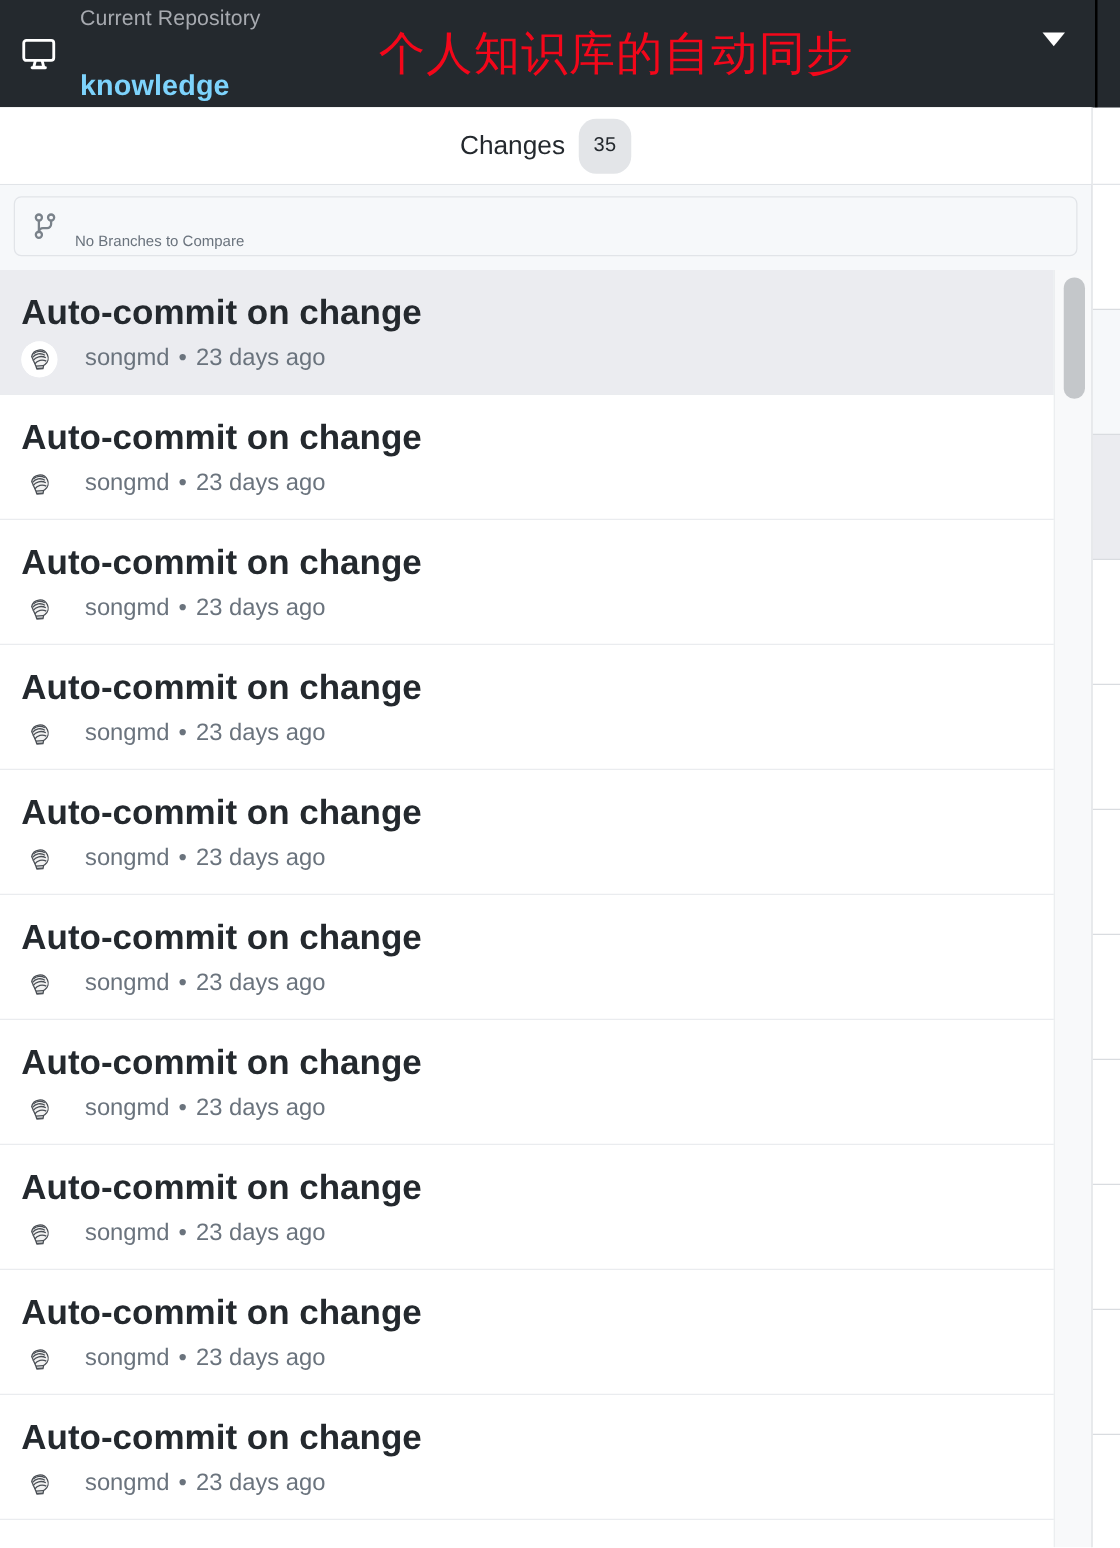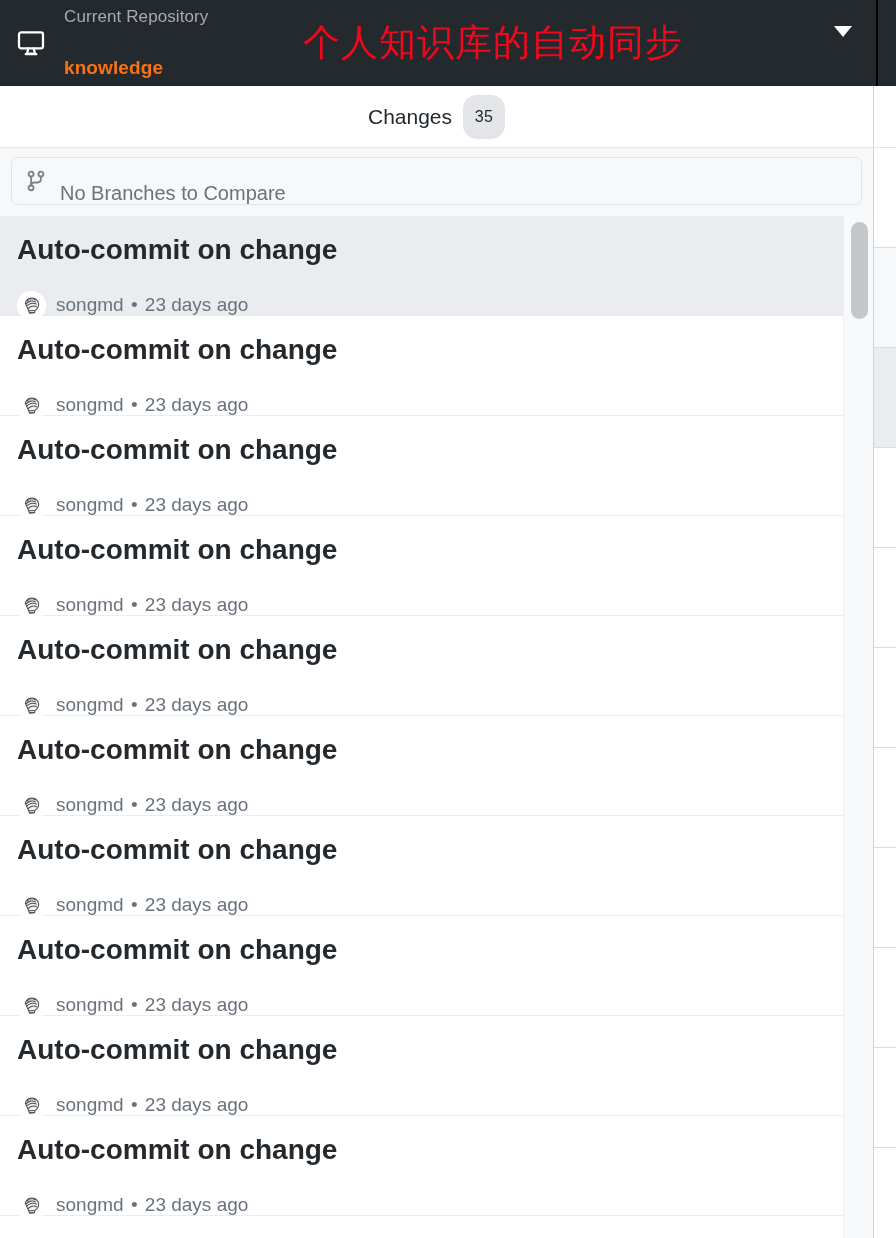--- a/index.html
+++ b/index.html
@@ -62,22 +62,22 @@
     line-height: 1.15;
     gap: 30px;
   }
   .repo-label {
     font-size: 17px;
     color: #a7aab0;
     letter-spacing: 0.1px;
     white-space: nowrap;
   }
   .repo-name {
-    font-size: 19px;
-    color: #f97316;
+    font-size: 23px;
+    color: #7dd3fc;
     font-weight: bold;
     letter-spacing: 0.1px;
     white-space: nowrap;
   }
 
   .annotation {
     position: absolute;
     left: 303px;
     top: 21px;
     font-size: 37px;
@@ -194,21 +194,21 @@
     width: 22px;
     height: 24px;
     flex: 0 0 22px;
     color: #7a828a;
     display: flex;
     align-items: center;
     justify-content: center;
   }
   .branch-icon svg { display: block; }
   .compare-text {
-    font-size: 20px;
+    font-size: 12px;
     color: #6a737d;
     white-space: nowrap;
     margin-top: 24px;
   }
 
   
   .commit-list-wrap {
     position: relative;
     flex: 1 1 auto;
     min-height: 0;
@@ -237,22 +237,22 @@
     font-weight: bold;
     color: #24292e;
     line-height: 1.2;
     white-space: nowrap;
     overflow: hidden;
     text-overflow: ellipsis;
   }
   .commit-meta {
     display: flex;
     align-items: center;
-    margin-top: 24px;
-    gap: 10px;
+    margin-top: 6px;
+    gap: 22px;
   }
   .avatar {
     width: 29px;
     height: 29px;
     flex: 0 0 29px;
     border-radius: 50%;
     background: #ffffff;
     overflow: hidden;
     display: block;
   }

